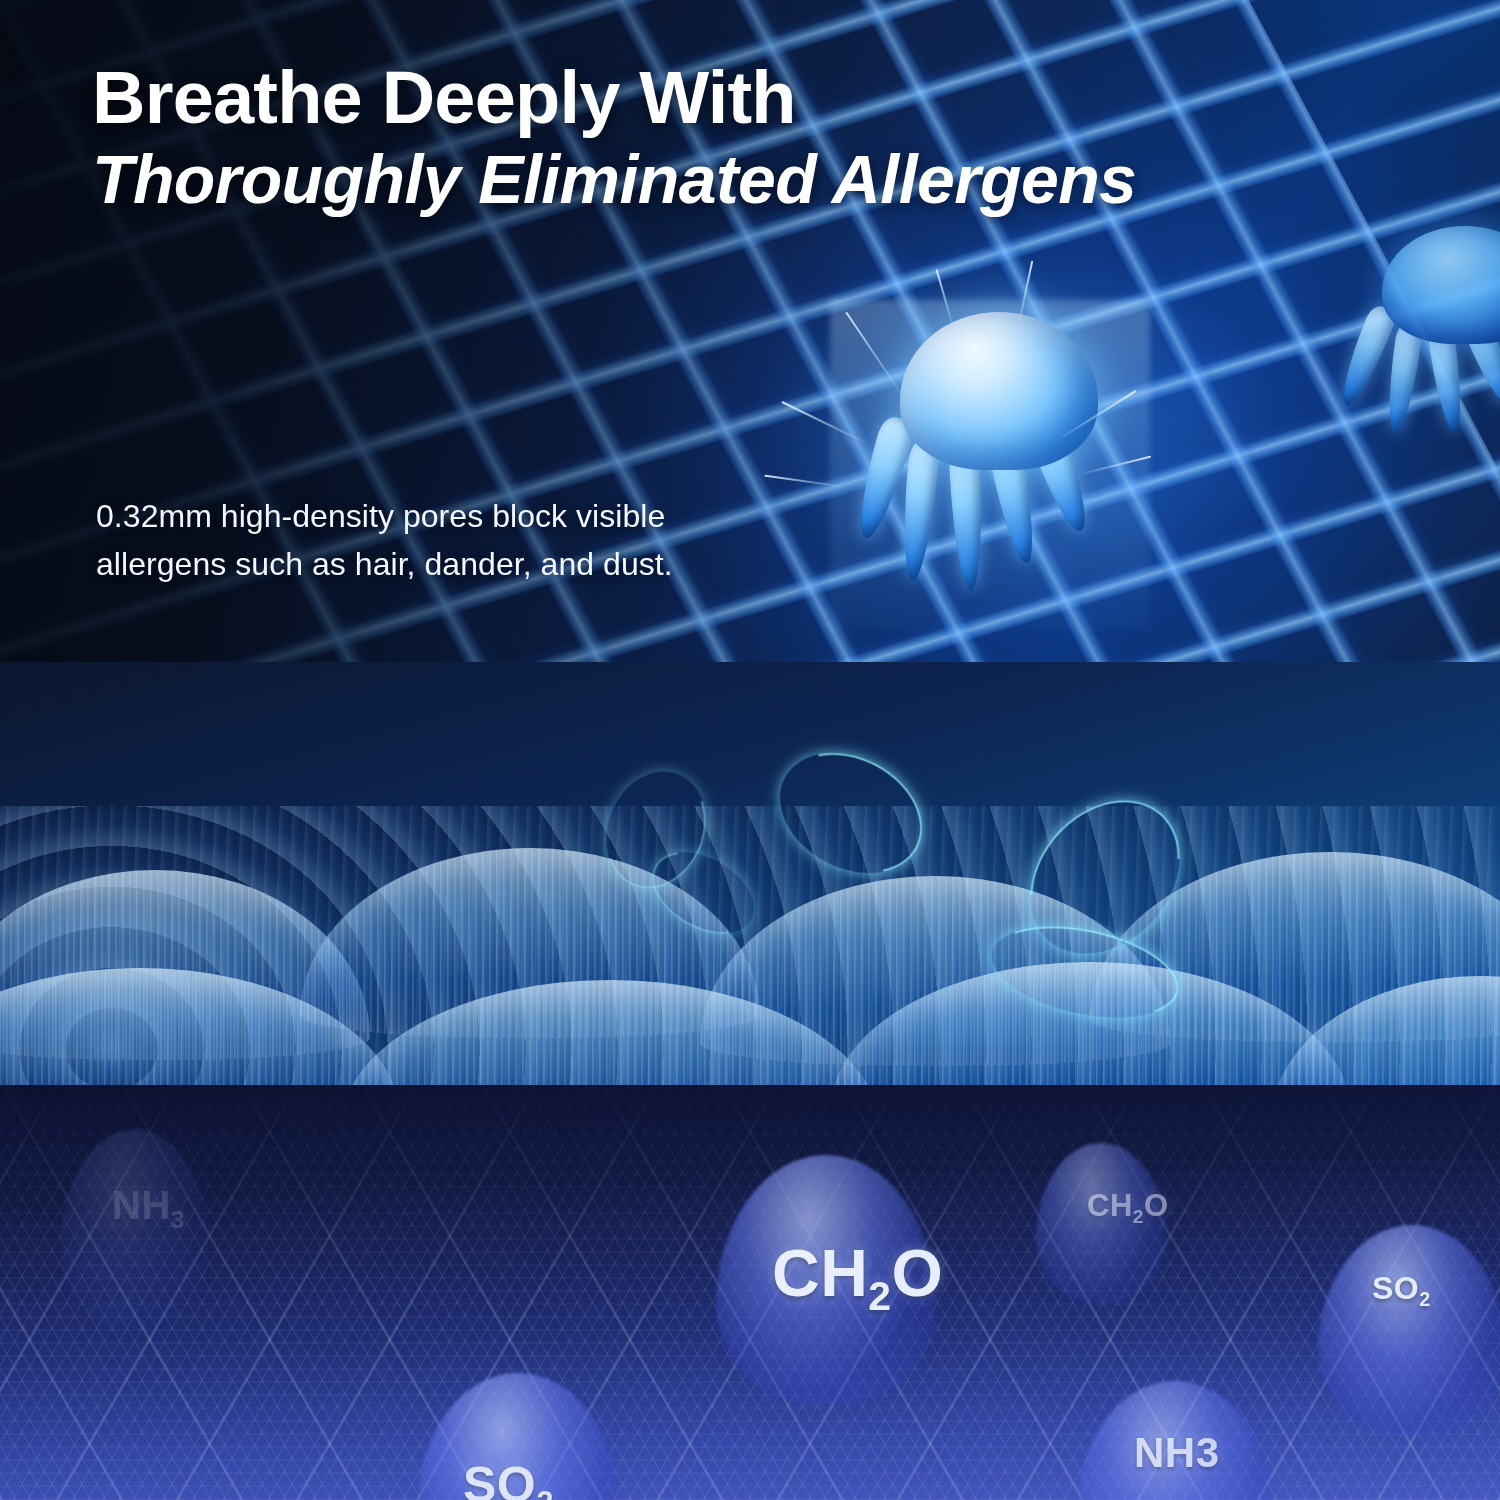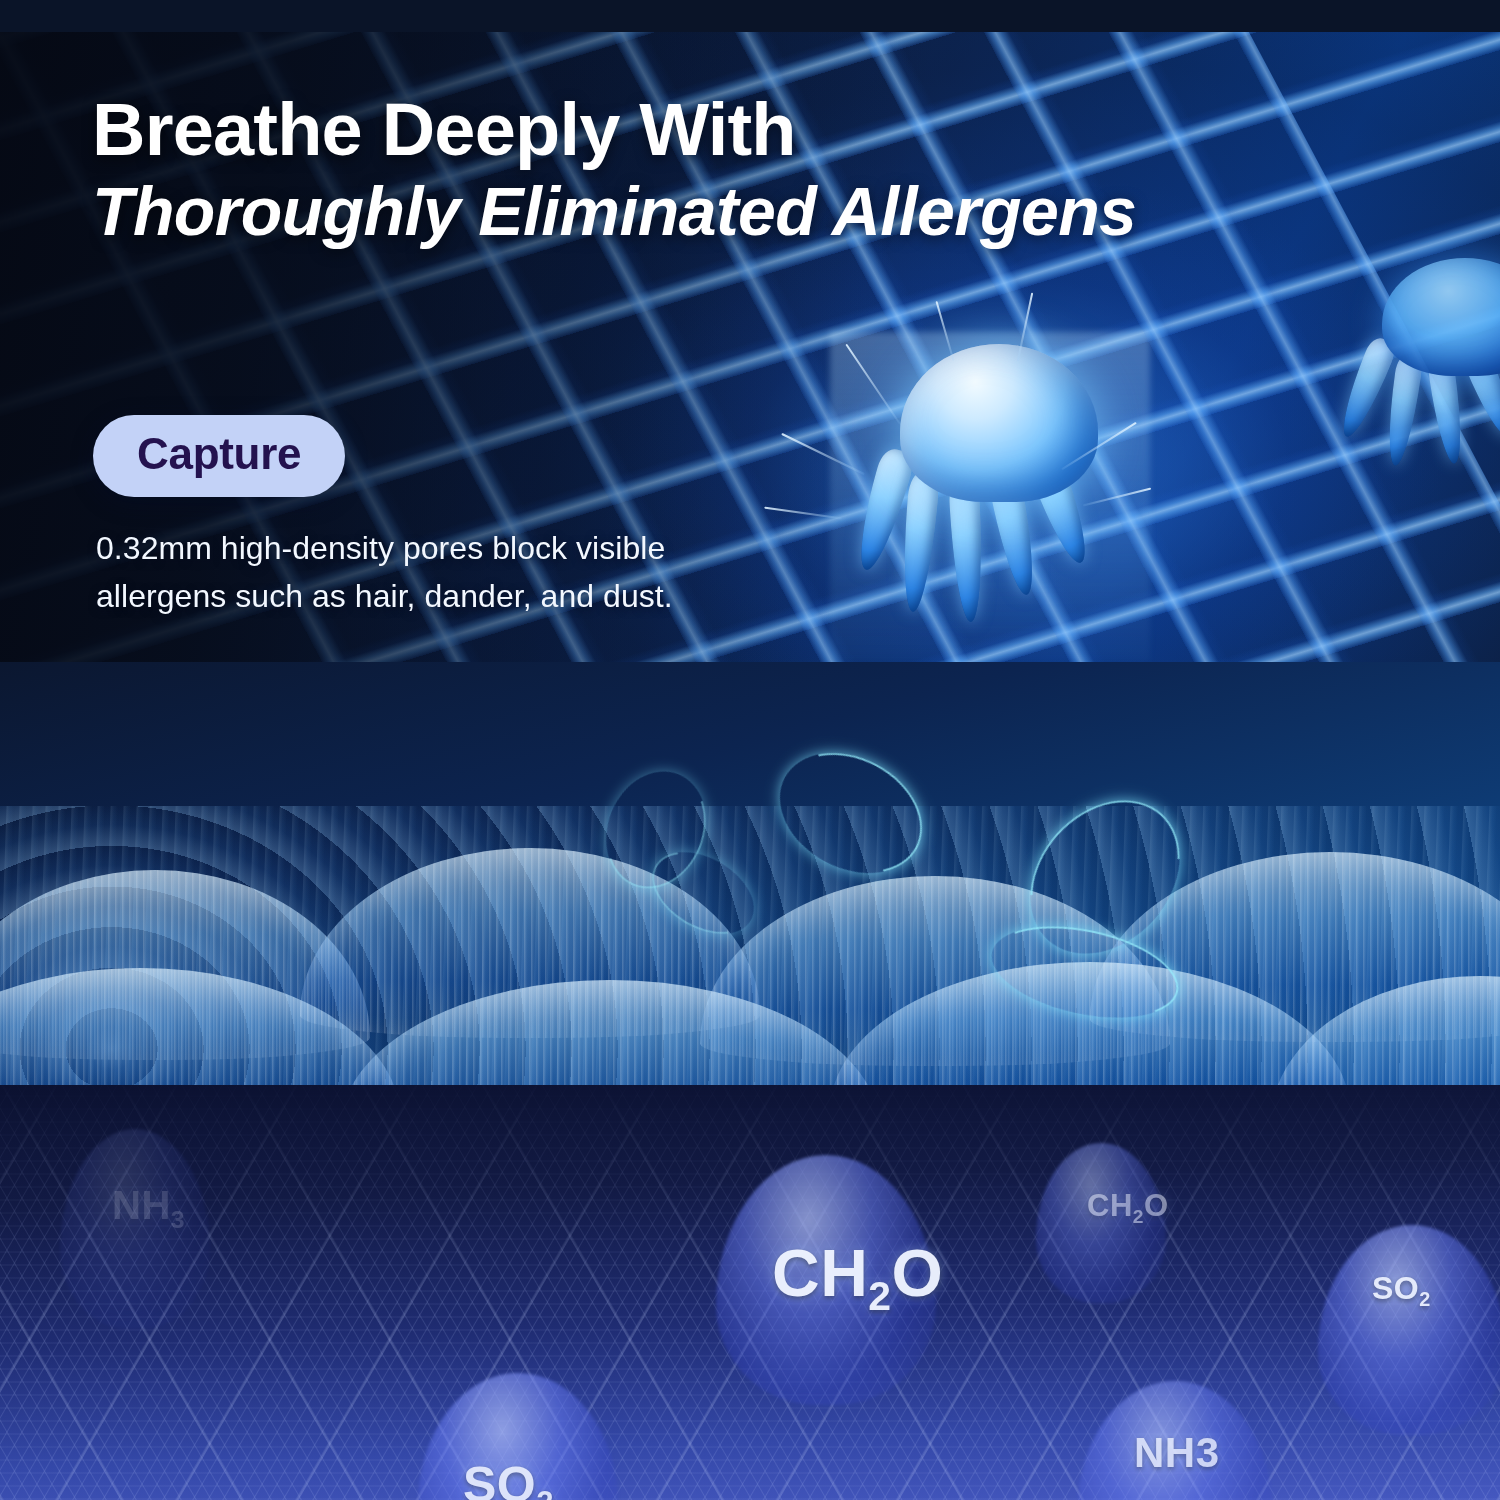--- a/index.html
+++ b/index.html
@@ -5,21 +5,21 @@
   * { margin:0; padding:0; box-sizing:border-box; }
   html,body { width:1500px; height:1500px; overflow:hidden; }
   body {
     font-family:"Liberation Sans", sans-serif;
     background:#0a1428;
   }
   #poster { position:relative; width:1500px; height:1500px; overflow:hidden; }
 
   
   .panel { position:absolute; left:0; width:1500px; overflow:hidden; }
-  #panel-capture    { top:0;     height:662px;margin-top:32px; }
+  #panel-capture    { top:0;     height:662px; }
   #panel-filtration { top:662px; height:423px; }
   #panel-adsorption { top:1085px;height:415px; }
 
   .bg { position:absolute; inset:0; }
 
   
   #panel-capture .bg {
     background:
       radial-gradient(ellipse 560px 380px at 1020px 430px, rgba(60,150,255,.42) 0%, rgba(20,70,170,.18) 48%, rgba(0,0,0,0) 76%),
       radial-gradient(ellipse 900px 620px at 1080px 400px, rgba(16,60,150,.55) 0%, rgba(8,26,70,.25) 60%, rgba(0,0,0,0) 100%),
@@ -221,21 +221,20 @@
       <div class="leg" style="left:88px;  top:98px;  width:26px; height:108px; transform:rotate(-8deg);"></div>
       <div class="leg" style="left:130px; top:84px;  width:28px; height:98px;  transform:rotate(-22deg);"></div>
       <div class="body"></div>
     </div>
 
     <div class="headline">
       <div class="line1">Breathe Deeply With</div>
       <div class="line2">Thoroughly Eliminated Allergens</div>
     </div>
 
-    <div class="badge" id="badge-capture">Capture</div>
     <p class="body-text" id="text-capture">0.32mm high-density pores block visible allergens such as hair, dander, and dust.</p>
   </section>
 
   <section class="panel" id="panel-filtration">
     <div class="bg"></div>
     <div class="waves"></div>
 
     <div class="wave-row" style="left:-60px;  top:208px; width:430px;"></div>
     <div class="wave-row" style="left:300px;  top:186px; width:460px;"></div>
     <div class="wave-row" style="left:700px;  top:214px; width:470px;"></div>

